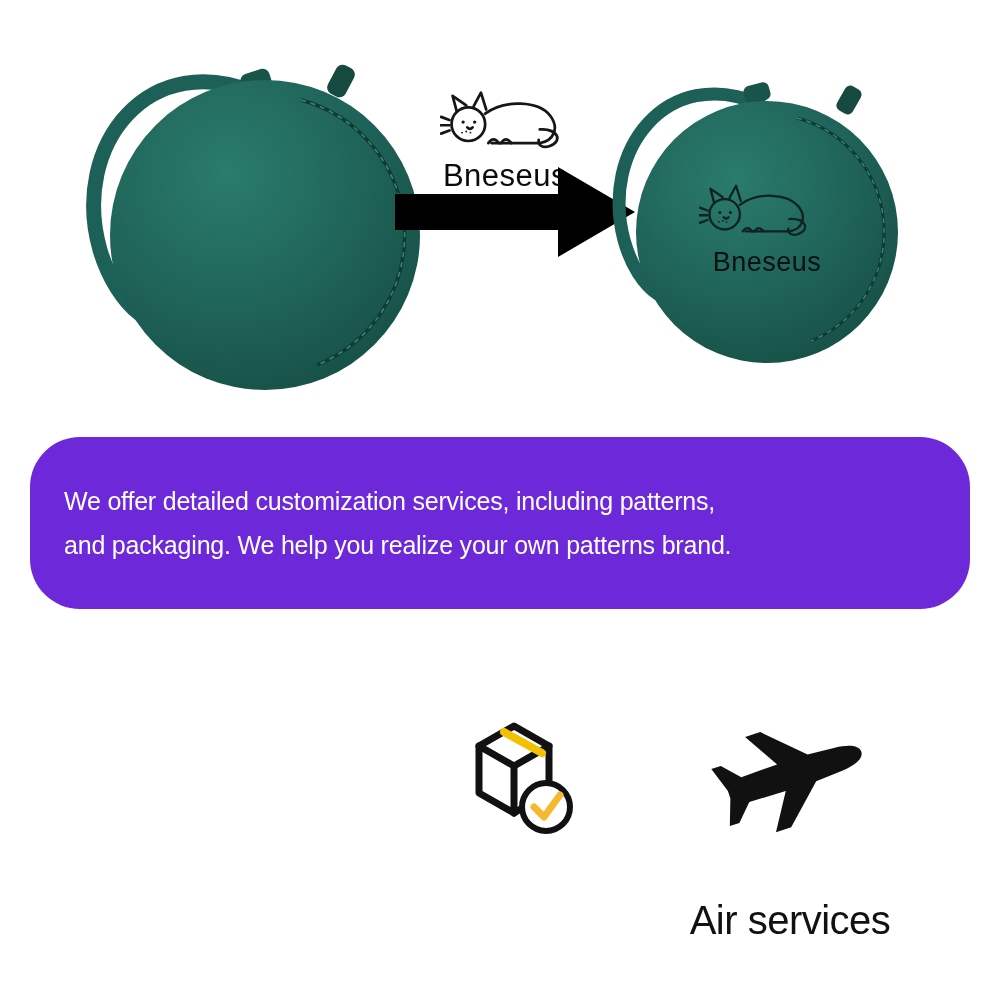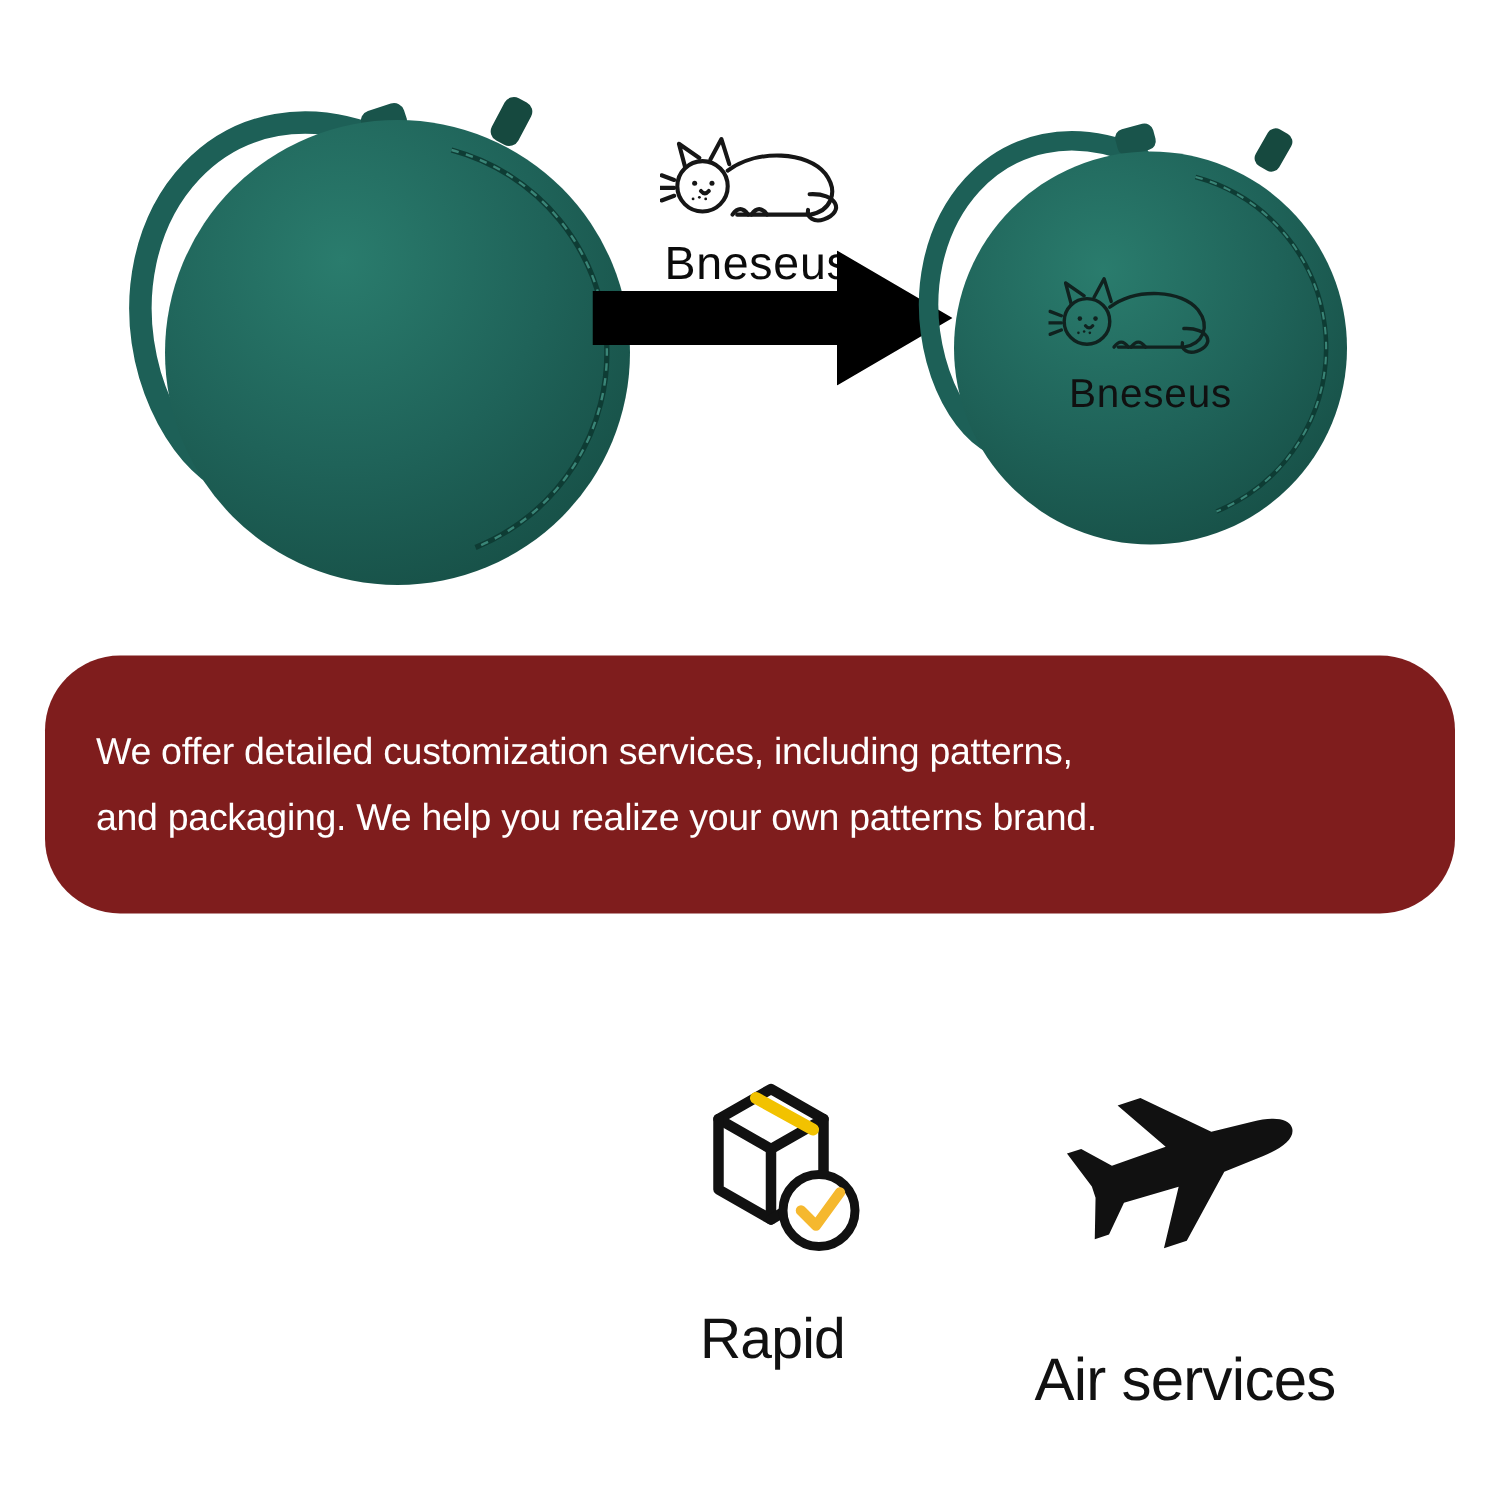--- a/index.html
+++ b/index.html
@@ -10,21 +10,21 @@
   
   .center-cat{left:440px;top:82px;width:126px;height:76px;}
   .brand-label{left:420px;top:158px;width:170px;text-align:center;font-size:31px;color:#0b0b0b;letter-spacing:.5px;}
   .arrow{left:395px;top:167px;width:240px;height:90px;}
 
   
   .print-cat{left:699px;top:176px;width:114px;height:69px;}
   .print-label{left:688px;top:247px;width:158px;text-align:center;font-size:27px;color:#101010;letter-spacing:.5px;}
 
   
-  .banner{left:30px;top:437px;width:940px;height:172px;border-radius:50px;background:#7f1d1d;
+  .banner{left:30px;top:437px;width:940px;height:172px;border-radius:50px;background:#6d28d9;
           display:flex;flex-direction:column;justify-content:center;gap:15px;padding:6px 0;box-sizing:border-box;}
   .banner-line{color:#ffffff;font-size:25px;letter-spacing:-0.2px;white-space:nowrap;padding-left:34px;}
   .banner-line:nth-child(3){padding-left:28px;}
 
   
   .feature{position:absolute;top:700px;text-align:center;}
   .f1{left:110px;width:280px;}
   .f2{left:380px;width:270px;}
   .f3{left:640px;width:300px;}
   .f-icon{height:150px;display:flex;align-items:center;justify-content:center;}
@@ -134,21 +134,20 @@
           <path d="M25,35 L60,15 L95,35 L60,55 Z"></path>
           <path d="M25,35 L25,82 L60,102 L60,55"></path>
           <path d="M95,35 L95,70"></path>
           <path d="M60,102 L70,96"></path>
         </g>
         <path d="M50,21 L88,42" stroke="#F2C200" stroke-width="8" stroke-linecap="round" fill="none"></path>
         <circle cx="92" cy="96" r="24" fill="#ffffff" stroke="#111111" stroke-width="6"></circle>
         <path d="M80,96 L90,106 L106,84" fill="none" stroke="#F5B82E" stroke-width="7" stroke-linecap="round" stroke-linejoin="round"></path>
       </svg>
     </div>
-    <div class="f-label">Rapid</div>
   </div>
 
   <div class="feature f3">
     <div class="f-icon">
       <svg width="190" height="134" viewBox="0 0 190 124">
         <g transform="rotate(-18 95 62)">
           <path fill="#111111" d="M170,62
             C170,55 160,51 146,50
             L118,48 L80,12 L64,12 L86,48
             L48,49 L32,32 L22,32 L31,58

